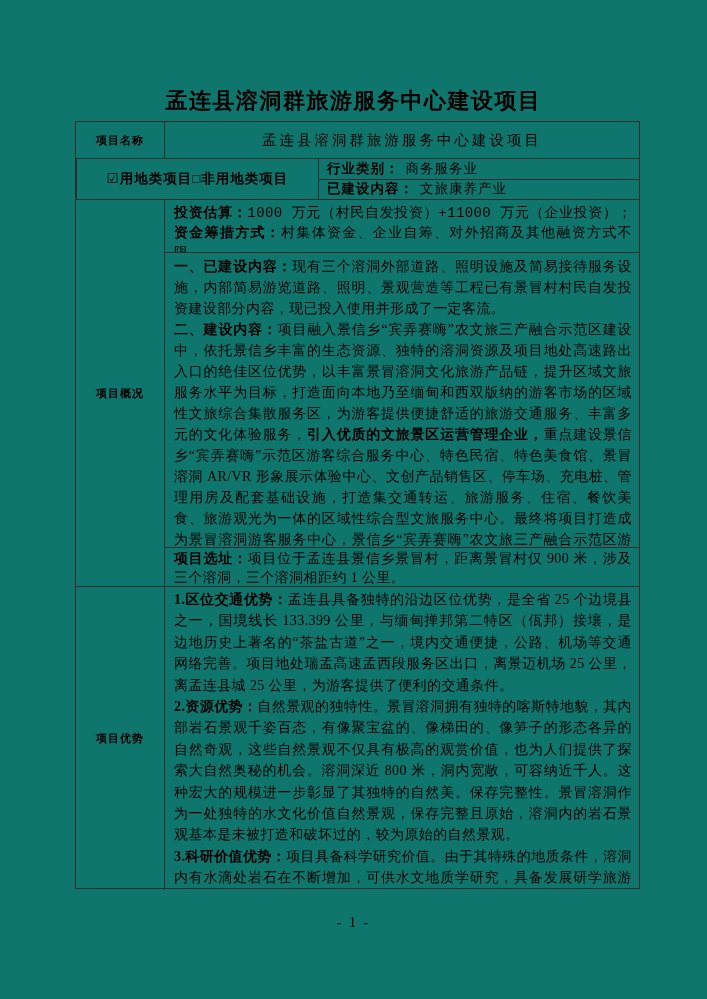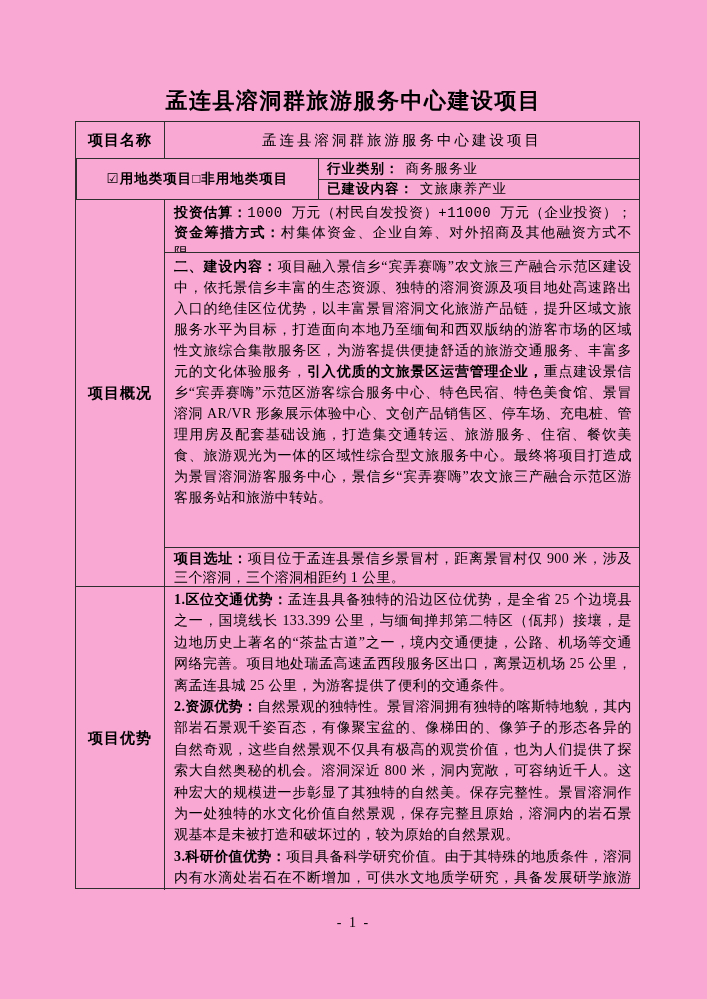--- a/index.html
+++ b/index.html
@@ -1,20 +1,20 @@
 <!DOCTYPE html>
 <html><head>
 <meta charset="utf-8">
 <style>
   * { margin:0; padding:0; box-sizing:border-box; }
   html,body { background:#ffffff; }
   .page {
     position:relative;
     width:707px; height:999px;
-    background:#f9a8d4;
+    background:#0f766e;
     color:#000;
     font-family:"Liberation Serif","DejaVu Serif",serif;
     overflow:hidden;
   }
   .doc-title {
     position:absolute; top:86px; left:0; width:100%;
     text-align:center;
     font-size:22px; font-weight:bold;
     letter-spacing:1.5px;
     font-family:"Liberation Serif","DejaVu Serif",serif;
@@ -24,21 +24,21 @@
     width:565px; height:768px;
     border:1px solid #2e2e2e;
   }
   .trow { display:flex; width:100%; }
   .trow + .trow { border-top:1px solid #2e2e2e; }
   .cell { box-sizing:border-box; overflow:hidden; }
   .label-cell {
     flex:none; width:88px;
     display:flex; align-items:center; justify-content:center;
     font-family:Liberation Serif, serif;
-    font-weight:bold; font-size:15px; letter-spacing:1px;
+    font-weight:bold; font-size:11px; letter-spacing:1px;
   }
   .bl { border-left:1px solid #2e2e2e; }
   .name-value-cell {
     flex:1; display:flex; align-items:center; justify-content:center;
     font-size:14.5px; letter-spacing:3px;
   }
   .checkbox-cell {
     flex:none; width:242px;
     display:flex; align-items:center; justify-content:center; 
     font-family:"Liberation Sans","DejaVu Sans",sans-serif;
@@ -103,20 +103,21 @@
       </div>
     </div>
 
     <div class="trow" style="height:387px;">
       <div class="cell label-cell">项目概况</div>
       <div class="cell bl content-stack">
         <div class="cell text-cell cell-invest">
             <div class="para"><span class="b">投资估算：</span><span>1000 万元（村民自发投资）+11000 万元（企业投资）；</span><span class="b">资金筹措方式：</span><span>村集体资金、企业自筹、对外招商及其他融资方式不限。</span></div>
           </div>
         <div class="cell text-cell cell-construct">
+            <div class="para"><span class="b">一、已建设内容：</span><span>现有三个溶洞外部道路、照明设施及简易接待服务设施，内部简易游览道路、照明、景观营造等工程已有景冒村村民自发投资建设部分内容，现已投入使用并形成了一定客流。</span></div>
             <div class="para"><span class="b">二、建设内容：</span><span>项目融入景信乡“宾弄赛嗨”农文旅三产融合示范区建设中，依托景信乡丰富的生态资源、独特的溶洞资源及项目地处高速路出入口的绝佳区位优势，以丰富景冒溶洞文化旅游产品链，提升区域文旅服务水平为目标，打造面向本地乃至缅甸和西双版纳的游客市场的区域性文旅综合集散服务区，为游客提供便捷舒适的旅游交通服务、丰富多元的文化体验服务，</span><span class="b">引入优质的文旅景区运营管理企业，</span><span>重点建设景信乡“宾弄赛嗨”示范区游客综合服务中心、特色民宿、特色美食馆、景冒溶洞 AR/VR 形象展示体验中心、文创产品销售区、停车场、充电桩、管理用房及配套基础设施，打造集交通转运、旅游服务、住宿、餐饮美食、旅游观光为一体的区域性综合型文旅服务中心。最终将项目打造成为景冒溶洞游客服务中心，景信乡“宾弄赛嗨”农文旅三产融合示范区游客服务站和旅游中转站。</span></div>
           </div>
         <div class="cell text-cell cell-siting">
             <div class="para"><span class="b">项目选址：</span><span>项目位于孟连县景信乡景冒村，距离景冒村仅 900 米，涉及三个溶洞，三个溶洞相距约 1 公里。</span></div>
           </div>
       </div>
     </div>
 
     <div class="trow" style="height:304px;">
       <div class="cell label-cell">项目优势</div>

